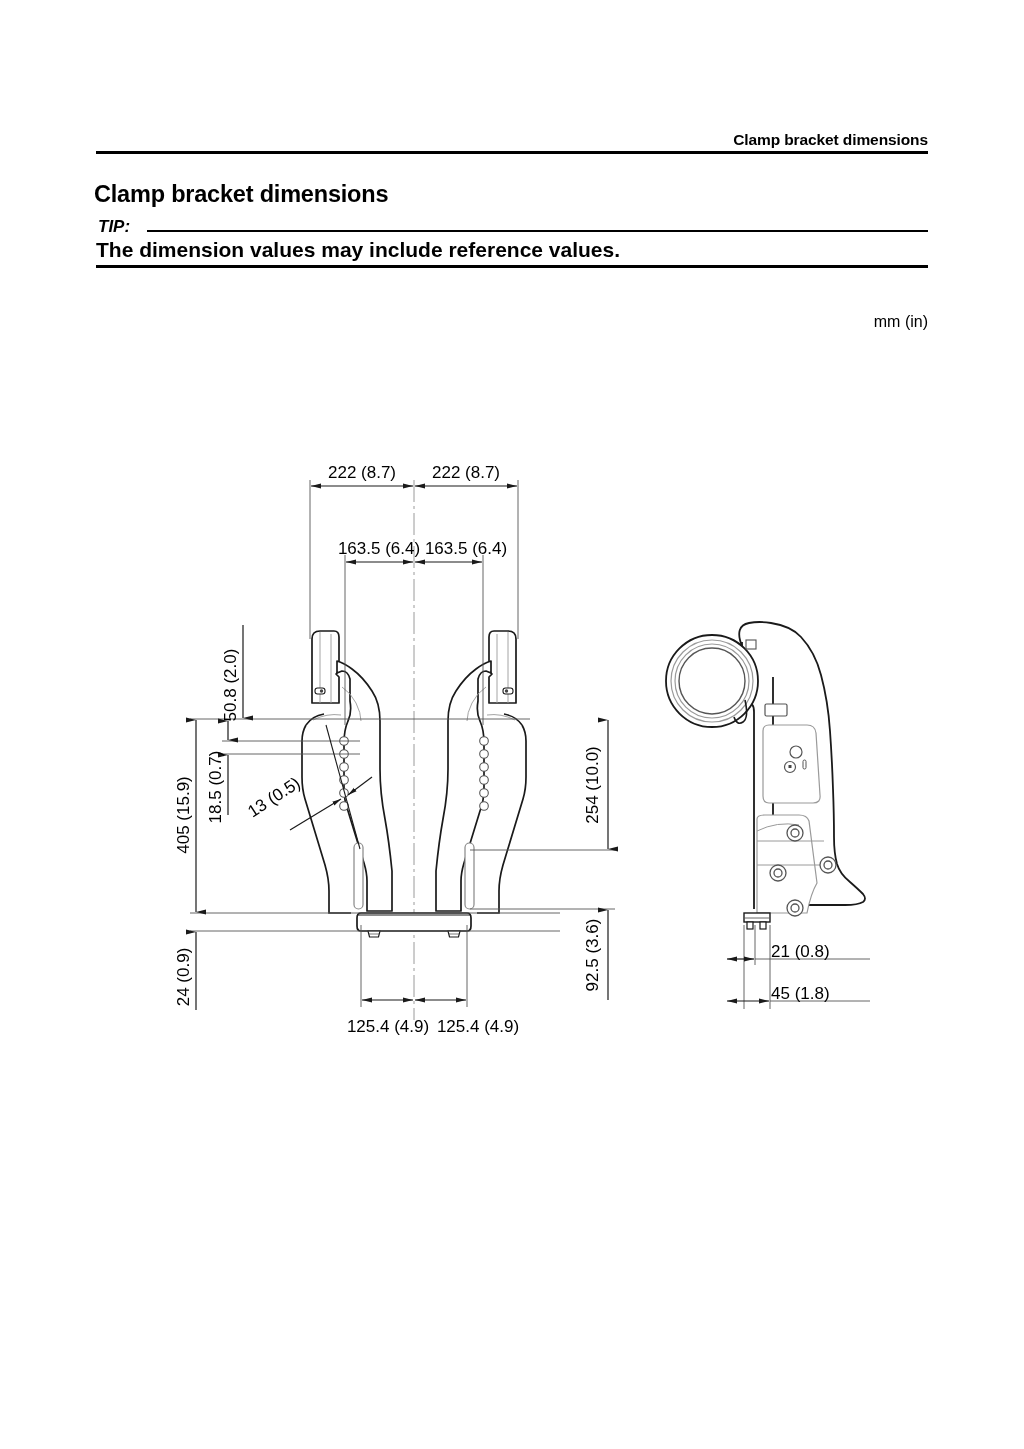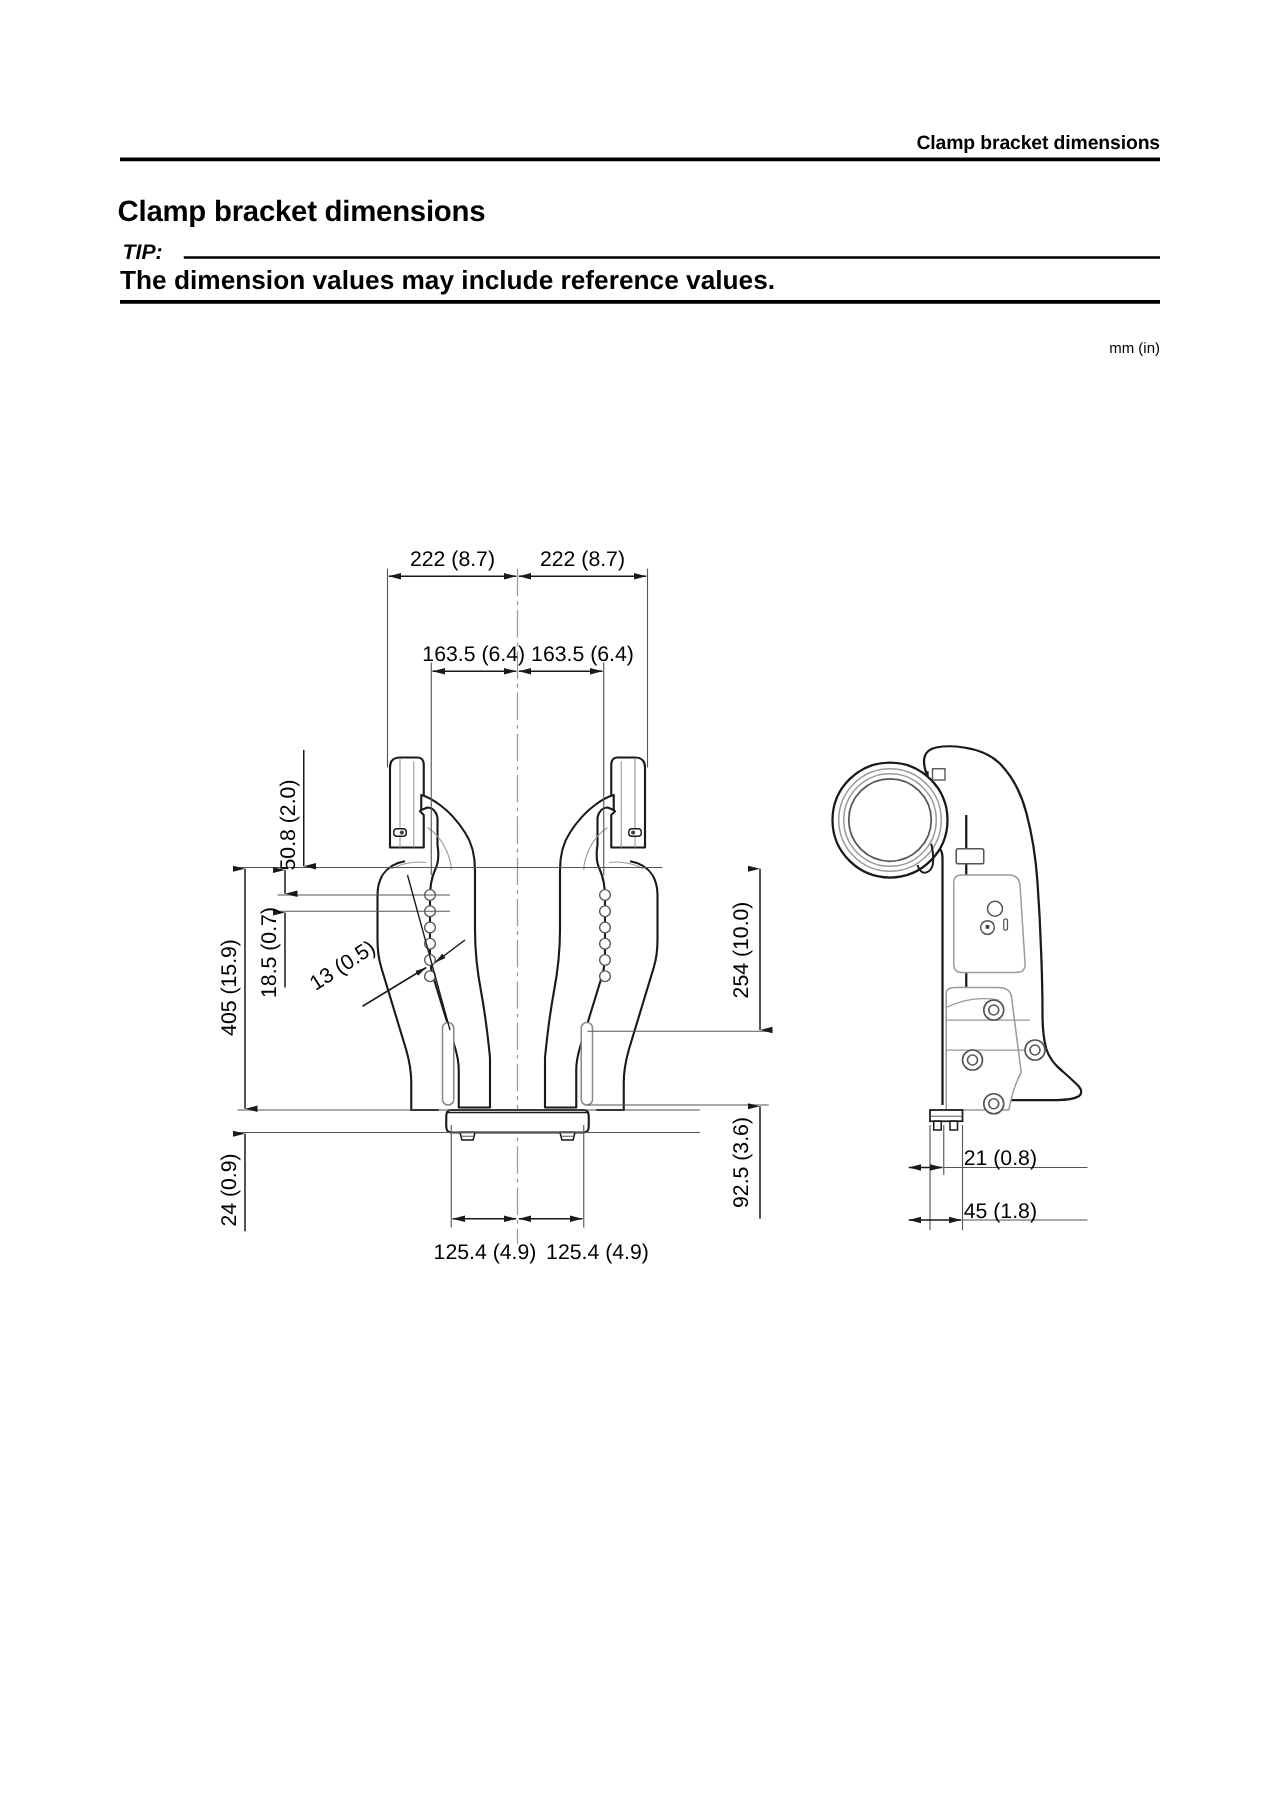--- a/index.html
+++ b/index.html
@@ -10,20 +10,21 @@
   body {
     font-family: "Liberation Sans", sans-serif;
     color: #000000;
   }
   #page {
     position: relative;
     width: 1024px;
     height: 1286px;
     background: #ffffff;
     overflow: hidden;
+    margin-top: 25px;
   }
 
   
   #running-head {
     position: absolute;
     top: 106px;
     right: 96px;
     font-size: 15.5px;
     font-weight: bold;
     letter-spacing: -0.1px;
@@ -79,22 +80,22 @@
     top: 240px;
     width: 832px;
     height: 3px;
     background: #000;
   }
 
   
   #units {
     position: absolute;
     right: 96px;
-    top: 271px;
-    font-size: 12px;
+    top: 288px;
+    font-size: 16px;
     white-space: nowrap;
   }
 
   
   #drawing {
     position: absolute;
     left: 0;
     top: 0;
     width: 1024px;
     height: 1449px;

